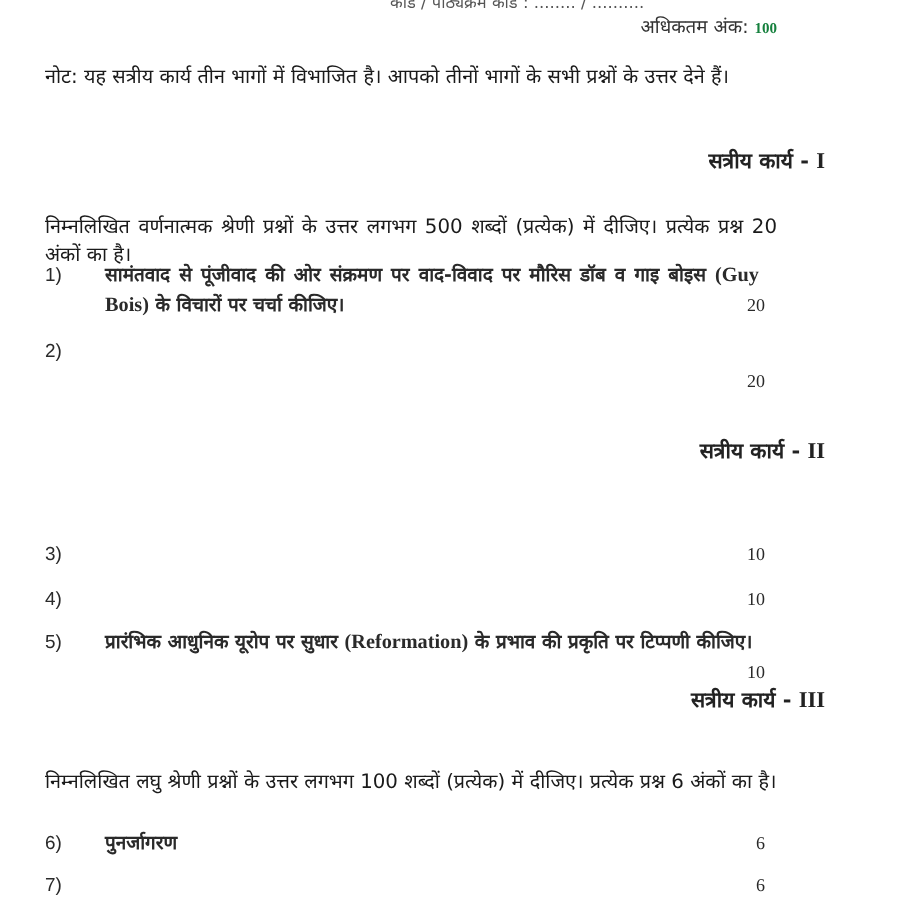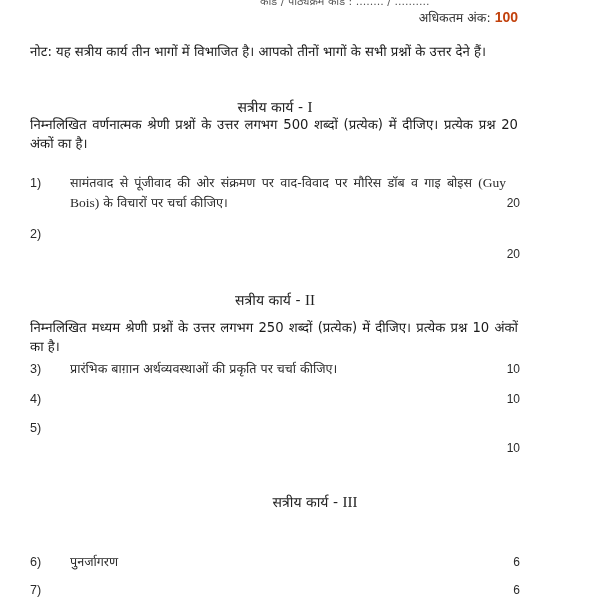--- a/index.html
+++ b/index.html
@@ -1,88 +1,88 @@
 <!DOCTYPE html>
 <html><head>
 <meta charset="utf-8">
 <style>
   html, body { margin: 0; padding: 0; background: #ffffff; }
   body { width: 600px; height: 600px; overflow: hidden; position: relative;
          font-family: "DejaVu Sans", "Liberation Sans", sans-serif; color: #1a1a1a; }
   .page { position: absolute; left: 0; top: 0; width: 600px; height: 580px; }
   .cutline { position: absolute; left: 260px; top: -7px; font-size: 11px; color: #555; white-space: nowrap; }
   .maxmarks { position: absolute; right: 82px; top: 9px; font-size: 12.5px; color: #333; }
-  .maxmarks b { font-family: Liberation Sans, sans-serif; font-size: 14px; color: #c2410c; }
+  .maxmarks b { font-family: Liberation Serif, serif; font-size: 10px; color: #15803d; }
   .para { position: absolute; left: 30px; width: 488px; font-size: 13.2px; font-weight: normal;
           line-height: 19px; text-align: justify; text-align-last: left; color: #1a1a1a; }
-  .heading { position: absolute; left: 0; width: 550px; text-align: center; font-size: 14px;
-             font-weight: normal; color: #222; }
+  .heading { position: absolute; left: 0; width: 550px; text-align: right; font-size: 14px;
+             font-weight: bold; color: #222; }
   .heading .roman { font-family: "Liberation Serif", serif; font-size: 15px; }
   .q { position: absolute; left: 30px; width: 490px; font-size: 12.6px; line-height: 20px; color: #2a2a2a; }
   .q .num { position: absolute; left: 0; top: 0; font-family: "Liberation Sans", sans-serif; }
-  .q .txt { position: absolute; left: 40px; width: 436px; text-align: justify; text-align-last: left; }
-  .q .mk { position: absolute; right: 0; font-family: Liberation Sans, sans-serif; font-size: 12px; }
+  .q .txt { position: absolute; left: 40px; width: 436px; text-align: justify; text-align-last: left; font-weight: bold; }
+  .q .mk { position: absolute; right: 10px; font-family: Liberation Serif, serif; font-size: 12px; }
   .lat { font-family: "Liberation Serif", serif; font-size: 13.5px; }
 </style>
 </head>
 <body>
 
 <div class="page">
 
   <div class="cutline">कोड / पाठ्यक्रम कोड : ........ / ..........</div>
   <div class="maxmarks">
     <span>अधिकतम अंक:</span>
     <b>100</b>
   </div>
 
   <div class="para" style="top:42px;">नोट: यह सत्रीय कार्य तीन भागों में विभाजित है। आपको तीनों भागों के सभी प्रश्नों के उत्तर देने हैं।</div>
 
   <div class="heading" style="top:97px;">
     <span>सत्रीय कार्य -</span>
     <span class="roman">I</span>
   </div>
-  <div class="para" style="top:115px;">निम्नलिखित वर्णनात्मक श्रेणी प्रश्नों के उत्तर लगभग 500 शब्दों (प्रत्येक) में दीजिए। प्रत्येक प्रश्न 20 अंकों का है।</div>
+  <div class="para" style="top:142px;">निम्नलिखित वर्णनात्मक श्रेणी प्रश्नों के उत्तर लगभग 500 शब्दों (प्रत्येक) में दीजिए। प्रत्येक प्रश्न 20 अंकों का है।</div>
 
   <div class="q" style="top:173px;height:40px;">
     <span class="num">1)</span>
     <span class="txt"><span>सामंतवाद से पूंजीवाद की ओर संक्रमण पर वाद-विवाद पर मौरिस डॉब व गाइ बोइस </span><span class="lat">(Guy Bois)</span><span> के विचारों पर चर्चा कीजिए।</span></span>
     <span class="mk" style="top:20px;">20</span>
   </div>
 
   <div class="q" style="top:224px;height:40px;">
     <span class="num">2)</span>
     <span class="mk" style="top:20px;">20</span>
   </div>
 
   <div class="heading" style="top:290px;">
     <span>सत्रीय कार्य -</span>
     <span class="roman">II</span>
   </div>
-  <div class="para" style="top:318px;">निम्नलिखित मध्यम श्रेणी प्रश्नों के उत्तर लगभग 250 शब्दों (प्रत्येक) में दीजिए। प्रत्येक प्रश्न 10 अंकों का है।</div>
 
   <div class="q" style="top:359px;height:20px;">
     <span class="num">3)</span>
-    <span class="txt">प्रारंभिक बाग़ान अर्थव्यवस्थाओं की प्रकृति पर चर्चा कीजिए।</span>
     <span class="mk" style="top:0;">10</span>
   </div>
 
   <div class="q" style="top:389px;height:20px;">
     <span class="num">4)</span>
     <span class="mk" style="top:0;">10</span>
   </div>
 
   <div class="q" style="top:418px;height:40px;">
     <span class="num">5)</span>
+    <span class="txt"><span>प्रारंभिक आधुनिक यूरोप पर सुधार </span><span class="lat">(Reformation)</span><span> के प्रभाव की प्रकृति पर टिप्पणी कीजिए।</span></span>
     <span class="mk" style="top:20px;">10</span>
   </div>
 
-  <div class="heading" style="top:492px;padding-left:40px;">
+  <div class="heading" style="top:456px;">
     <span>सत्रीय कार्य -</span>
     <span class="roman">III</span>
   </div>
+  <div class="para" style="top:512px;">निम्नलिखित लघु श्रेणी प्रश्नों के उत्तर लगभग 100 शब्दों (प्रत्येक) में दीजिए। प्रत्येक प्रश्न 6 अंकों का है।</div>
 
   <div class="q" style="top:552px;height:20px;">
     <span class="num">6)</span>
     <span class="txt">पुनर्जागरण</span>
     <span class="mk" style="top:0;">6</span>
   </div>
 
   <div class="q" style="top:580px;height:20px;">
     <span class="num">7)</span>
     <span class="mk" style="top:0;">6</span>

